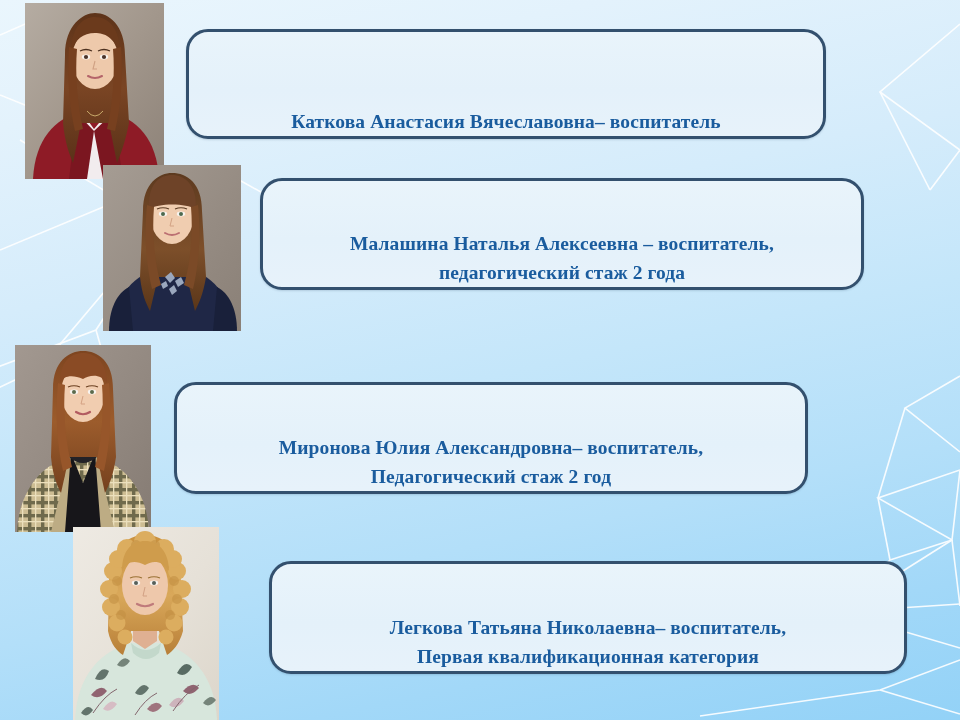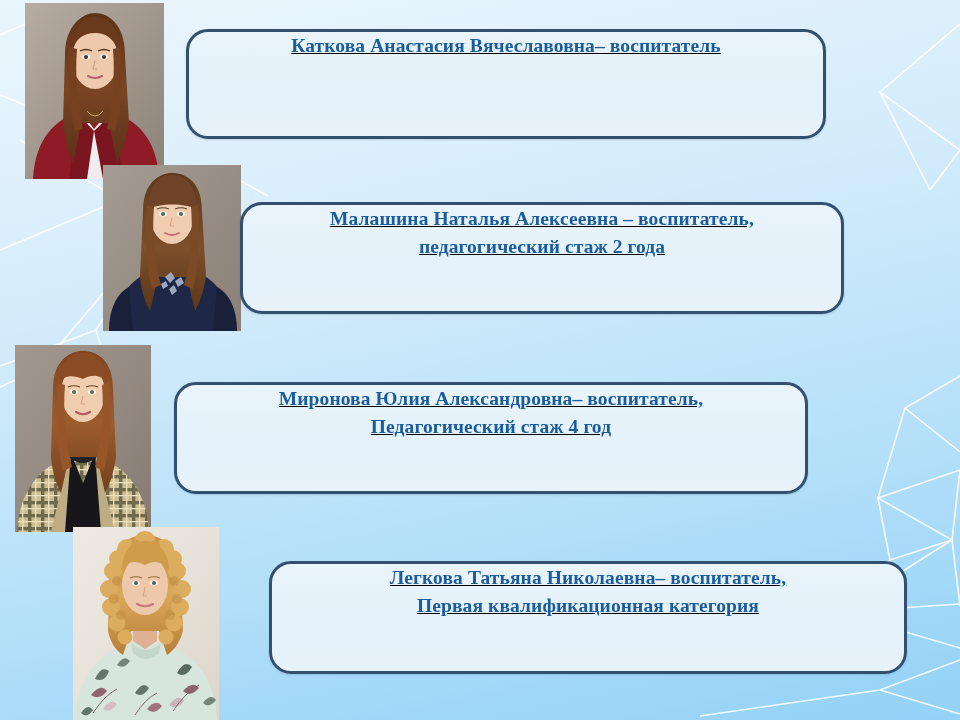--- a/index.html
+++ b/index.html
@@ -42,38 +42,37 @@
   .photo svg { display: block; width: 100%; height: 100%; }
 
   
   .label-box {
     position: absolute;
     box-sizing: border-box;
     border: 3px solid #33506e;
     border-radius: 22px;
     background: linear-gradient(180deg, #e9f4fb 0%, #e4f1fa 55%, #e7f2fa 100%);
     display: flex;
-    align-items: flex-start;
+    align-items: flex-end;
     justify-content: center;
     box-shadow: 0 1px 2px rgba(40,70,100,0.18);
-    text-decoration: underline;
   }
   .label-text {
     color: #1a5c9e;
     font-weight: bold;
     font-size: 19.5px;
     line-height: 1.45;
     text-align: center;
     letter-spacing: 0.1px;
     padding: 0 14px;
     white-space: pre-line;
   }
 
   #box1 { left: 186px; top: 29px;  width: 640px; height: 110px; }
-  #box2 { left: 240px; top: 178px; width: 604px; height: 112px; margin-top: 24px; }
+  #box2 { left: 260px; top: 178px; width: 604px; height: 112px; }
   #box3 { left: 174px; top: 382px; width: 634px; height: 112px; }
   #box4 { left: 269px; top: 561px; width: 638px; height: 113px; }
 
   #photo1 { left: 25px;  top: 3px;   width: 139px; height: 176px; }
   #photo2 { left: 103px; top: 165px; width: 138px; height: 166px; }
   #photo3 { left: 15px;  top: 345px; width: 136px; height: 187px; }
   #photo4 { left: 73px;  top: 527px; width: 146px; height: 193px; }
 </style>
 </head>
 <body>
@@ -356,21 +355,21 @@
     <span class="label-text">Каткова Анастасия Вячеславовна– воспитатель</span>
   </div>
 
   <div class="label-box" id="box2">
     <span class="label-text">Малашина Наталья  Алексеевна – воспитатель,
 педагогический стаж 2 года</span>
   </div>
 
   <div class="label-box" id="box3">
     <span class="label-text">Миронова Юлия Александровна– воспитатель,
-Педагогический стаж 4 год</span>
+Педагогический стаж 2 год</span>
   </div>
 
   <div class="label-box" id="box4">
     <span class="label-text">Легкова Татьяна  Николаевна– воспитатель,
 Первая квалификационная категория</span>
   </div>
 
 </div>
 
 </body></html>

